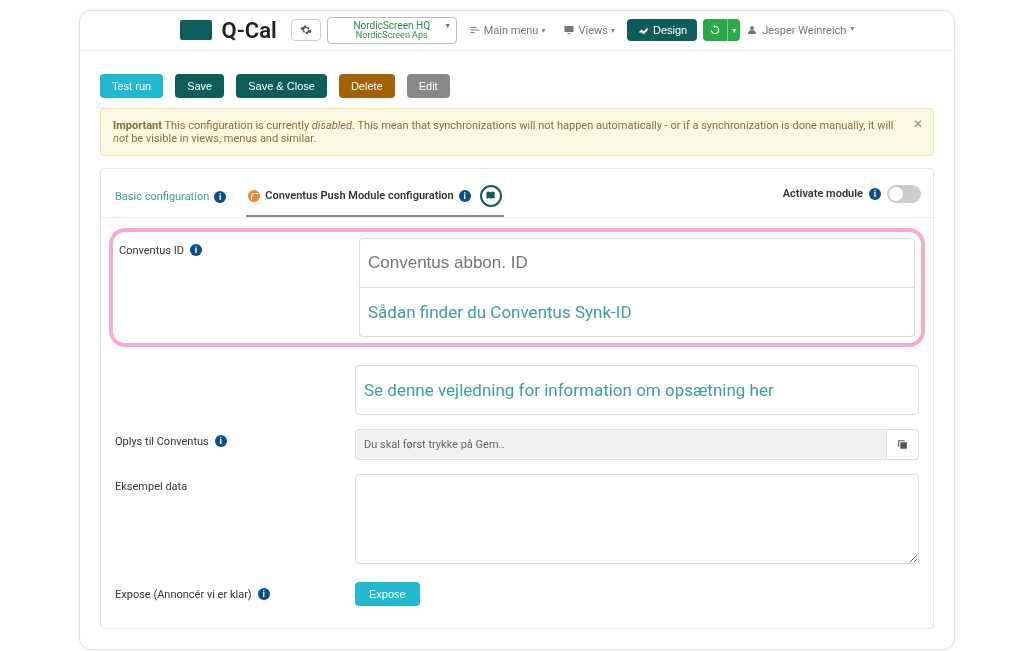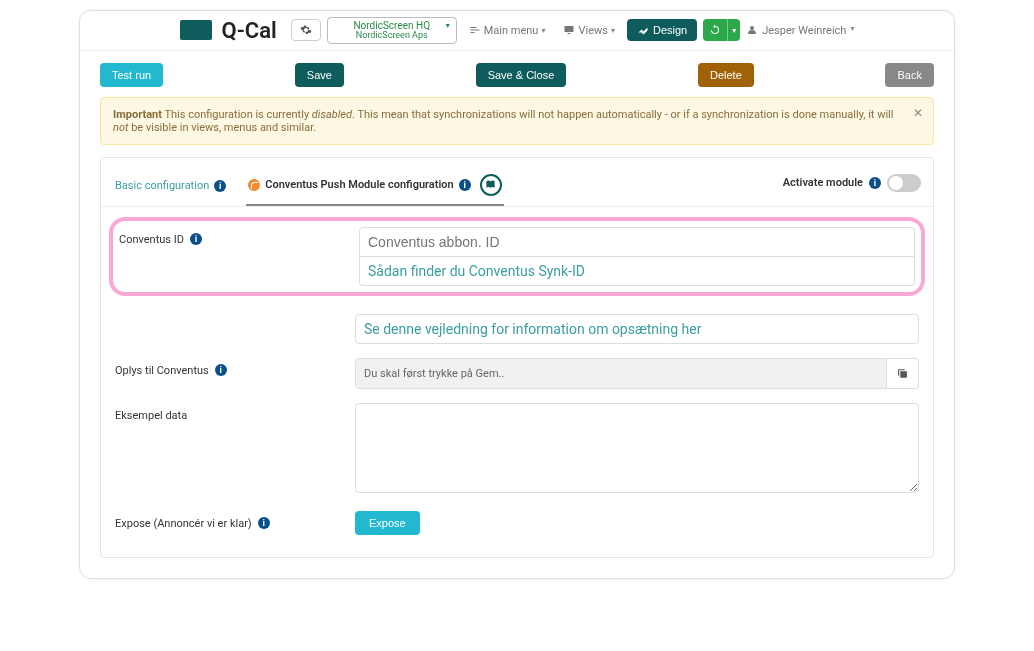--- a/index.html
+++ b/index.html
@@ -58,21 +58,21 @@
     display:flex; justify-content:space-between; align-items:flex-start;
   }
   .page-title { font-size: 18px; font-weight: 600; color:#333; display:flex; align-items:center; gap:6px;}
   .sub-row { margin-top:6px; display:flex; align-items:center; gap:8px;}
   .sub-label { font-size:13px; font-weight:600; color:#555;}
   .new-badge { background:#0f5c5c; color:#fff; font-size:11px; font-weight:600; padding:3px 8px; border-radius:4px;}
   .book-badge-lg { width:36px; height:36px; border:2px solid #0f5c5c; border-radius:50%; display:flex; align-items:center; justify-content:center; color:#0f5c5c; position:relative;}
   .book-badge-lg::after{content:""; position:absolute; right:2px; bottom:5px; width:4px; height:8px; background:#d9534f; border-radius:1px;}
 
   .content { padding: 12px 20px 20px 20px; }
-  .btn-row { display:flex; justify-content:space-between; gap:0; margin-bottom:10px;}
+  .btn-row { display:flex; justify-content:flex-start; gap:12px; margin-bottom:10px;margin-top:11px;}
   .btn { border:none; border-radius:4px; padding:6px 12px; font-size:11px; cursor:pointer; color:#fff;}
   .btn-info{ background:#22b8cf;}
   .btn-dark{ background:#0f5c5c;}
   .btn-danger{ background:#a16207;}
   .btn-grey{ background:#888;}
 
   .alert {
     background:#fcf8e3; border:1px solid #f5e7a1; border-radius:4px;
     padding:10px 28px 10px 12px; font-size:11px; color:#8a6d3b; position:relative;
   }
@@ -96,21 +96,21 @@
   .activate { display:flex; align-items:center; gap:6px; font-size:11px; font-weight:600; color:#333; padding-bottom:6px;}
   .toggle { width:34px; height:18px; background:#ccc; border-radius:10px; position:relative;}
   .toggle::after{content:""; position:absolute; left:2px; top:2px; width:14px; height:14px; background:#fff; border-radius:50%;}
 
   .tab-body { padding:16px 14px 22px 14px;}
   .form-row{ display:flex; align-items:flex-start; margin-bottom:14px;}
   .form-label{ width:240px; font-size:11px; color:#333; padding-top:6px; display:flex; gap:6px; align-items:center;}
   .form-field{ flex:1;}
   .text-input, .link-box, .info-box {
     width:100%; border:1px solid #ddd; border-radius:4px;
-    font-size:14px; padding:6px 8px; color:#888; background:#fff;
+    font-size:17px; padding:14px 8px; color:#888; background:#fff;
   }
   .link-box { color:#3b9ea0; border-top:none; border-radius:0 0 4px 4px;}
   .text-input { border-radius:4px 4px 0 0;}
   .info-box { color:#3b9ea0;}
   .highlight-box {
     border:4px solid #f9a8d4; border-radius:16px; padding:6px;
     margin:-6px -6px 18px -6px;
   }
   .oplys-row{ display:flex; align-items:stretch;}
   .oplys-text{ flex:1; background:#f1f1f1; border:1px solid #ddd; border-radius:4px 0 0 4px; font-size:11px; padding:8px 8px; color:#666;}
@@ -185,21 +185,21 @@
   </div>
 
 
   <div class="content">
 
     <div class="btn-row">
       <button class="btn btn-info">Test run</button>
       <button class="btn btn-dark">Save</button>
       <button class="btn btn-dark">Save &amp; Close</button>
       <button class="btn btn-danger">Delete</button>
-      <button class="btn btn-grey">Back</button>
+      <button class="btn btn-grey">Edit</button>
     </div>
 
     <div class="alert">
       <b>Important</b>
       <span>This configuration is currently </span><i>disabled</i><span>. This mean that synchronizations will not happen automatically - or if a synchronization is done manually, it will </span><i>not</i><span> be visible in views, menus and similar.</span>
       <span class="close-x">✕</span>
     </div>
 
     <div class="tab-card">
       <div class="tab-head">

